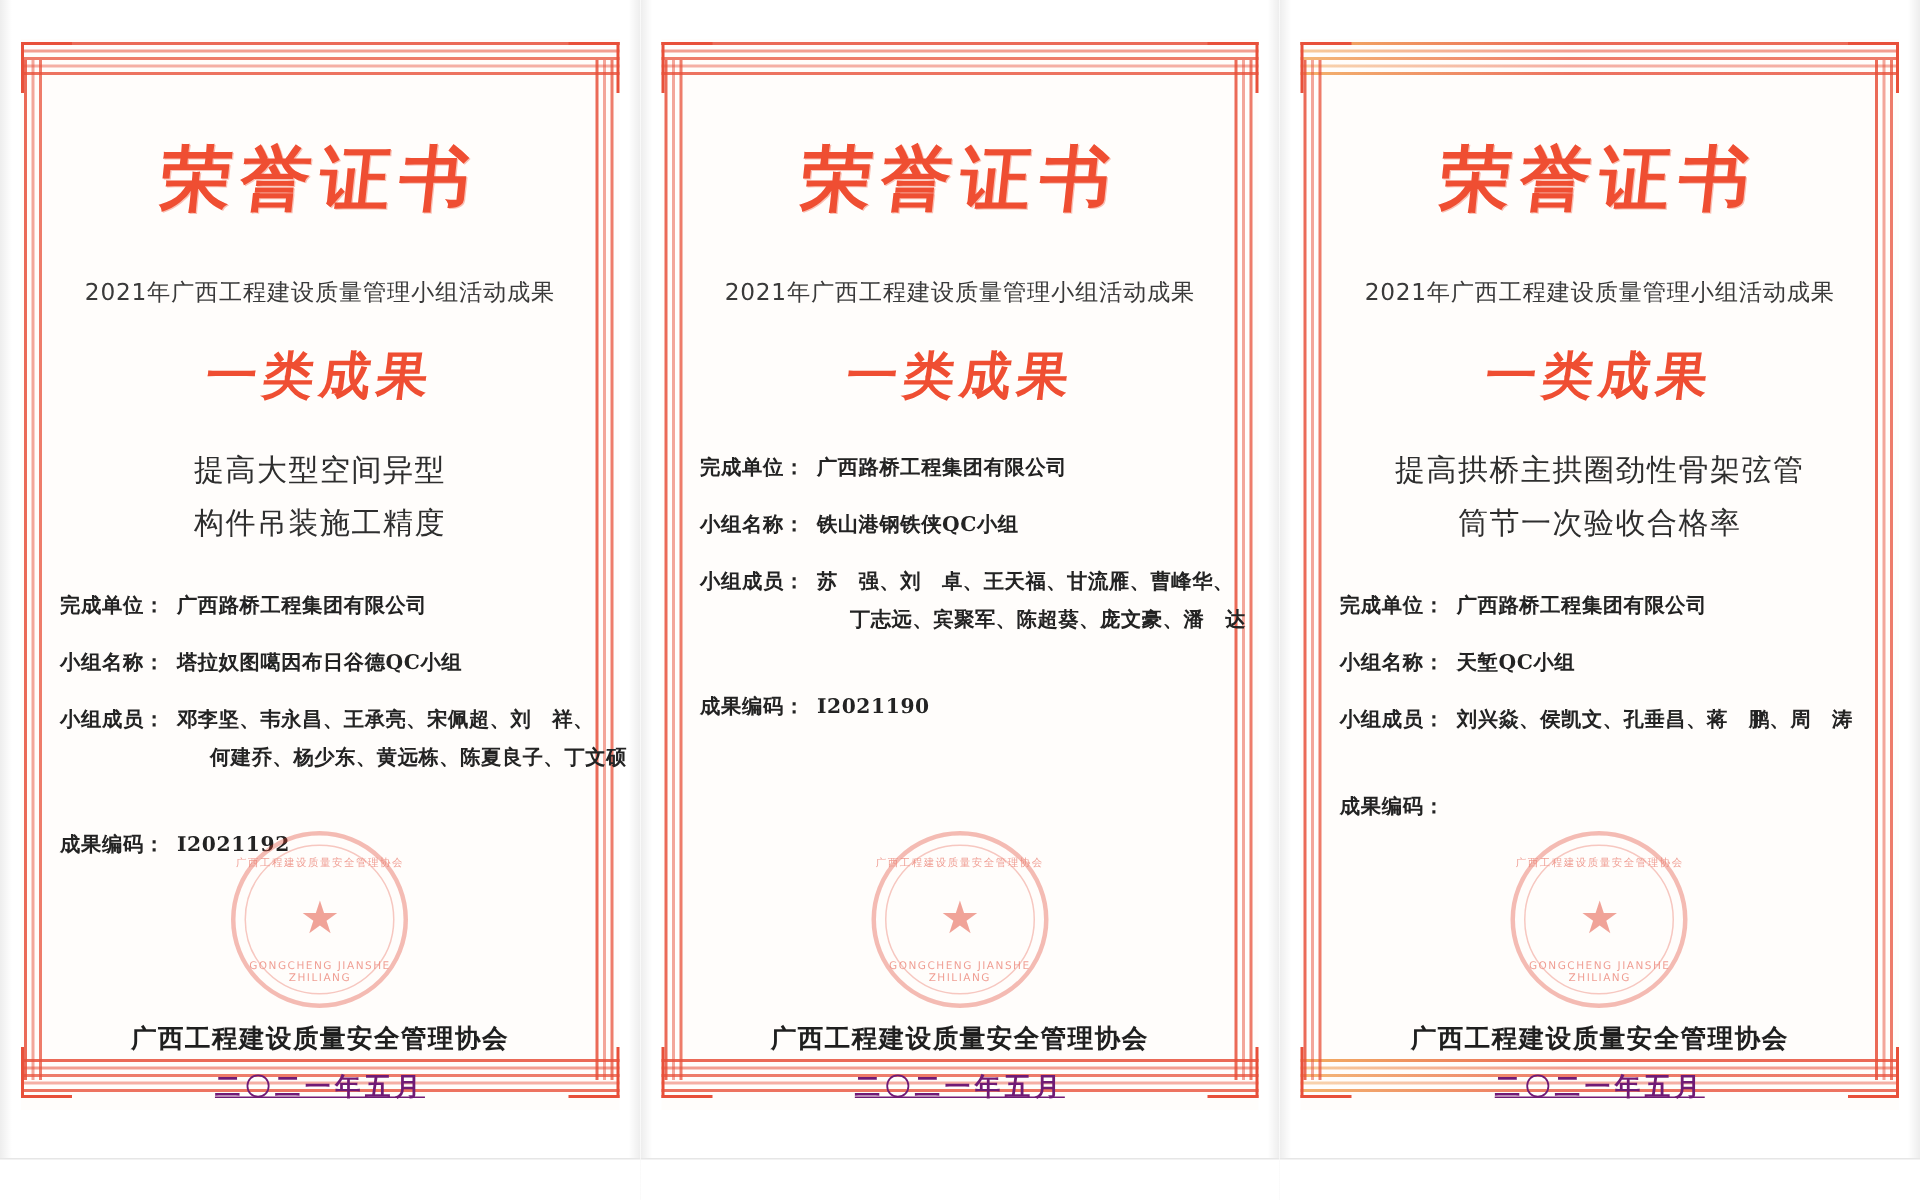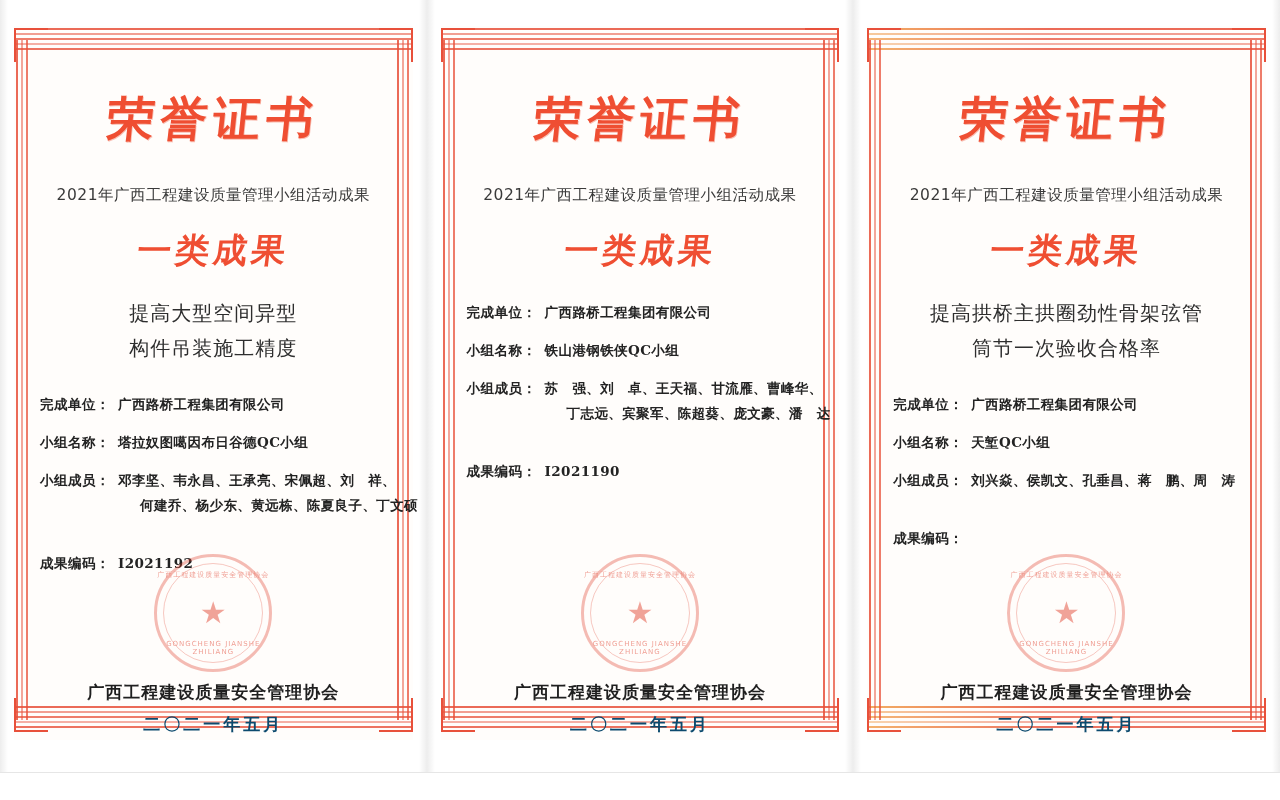--- a/index.html
+++ b/index.html
@@ -196,22 +196,23 @@
     letter-spacing: 1px;
   }
   .issue-date {
     position: absolute;
     left: 34px; right: 34px;
     bottom: 64px;
     text-align: center;
     font-family: "DejaVu Serif", serif;
     font-weight: bold;
     font-size: 17px;
-    color: #0c4a6e;
+    color: #701a75;
     letter-spacing: 3px;
+    text-decoration: underline;
   }
   .shadow-edge {
     position: absolute;
     top: 0; bottom: 0; width: 8px;
     background: linear-gradient(90deg, rgba(0,0,0,.07), rgba(0,0,0,0));
   }
   .shadow-edge.l { left: 0; }
   .shadow-edge.r { right: 0; background: linear-gradient(270deg, rgba(0,0,0,.07), rgba(0,0,0,0)); }
   .bottom-fade {
     position: absolute;

